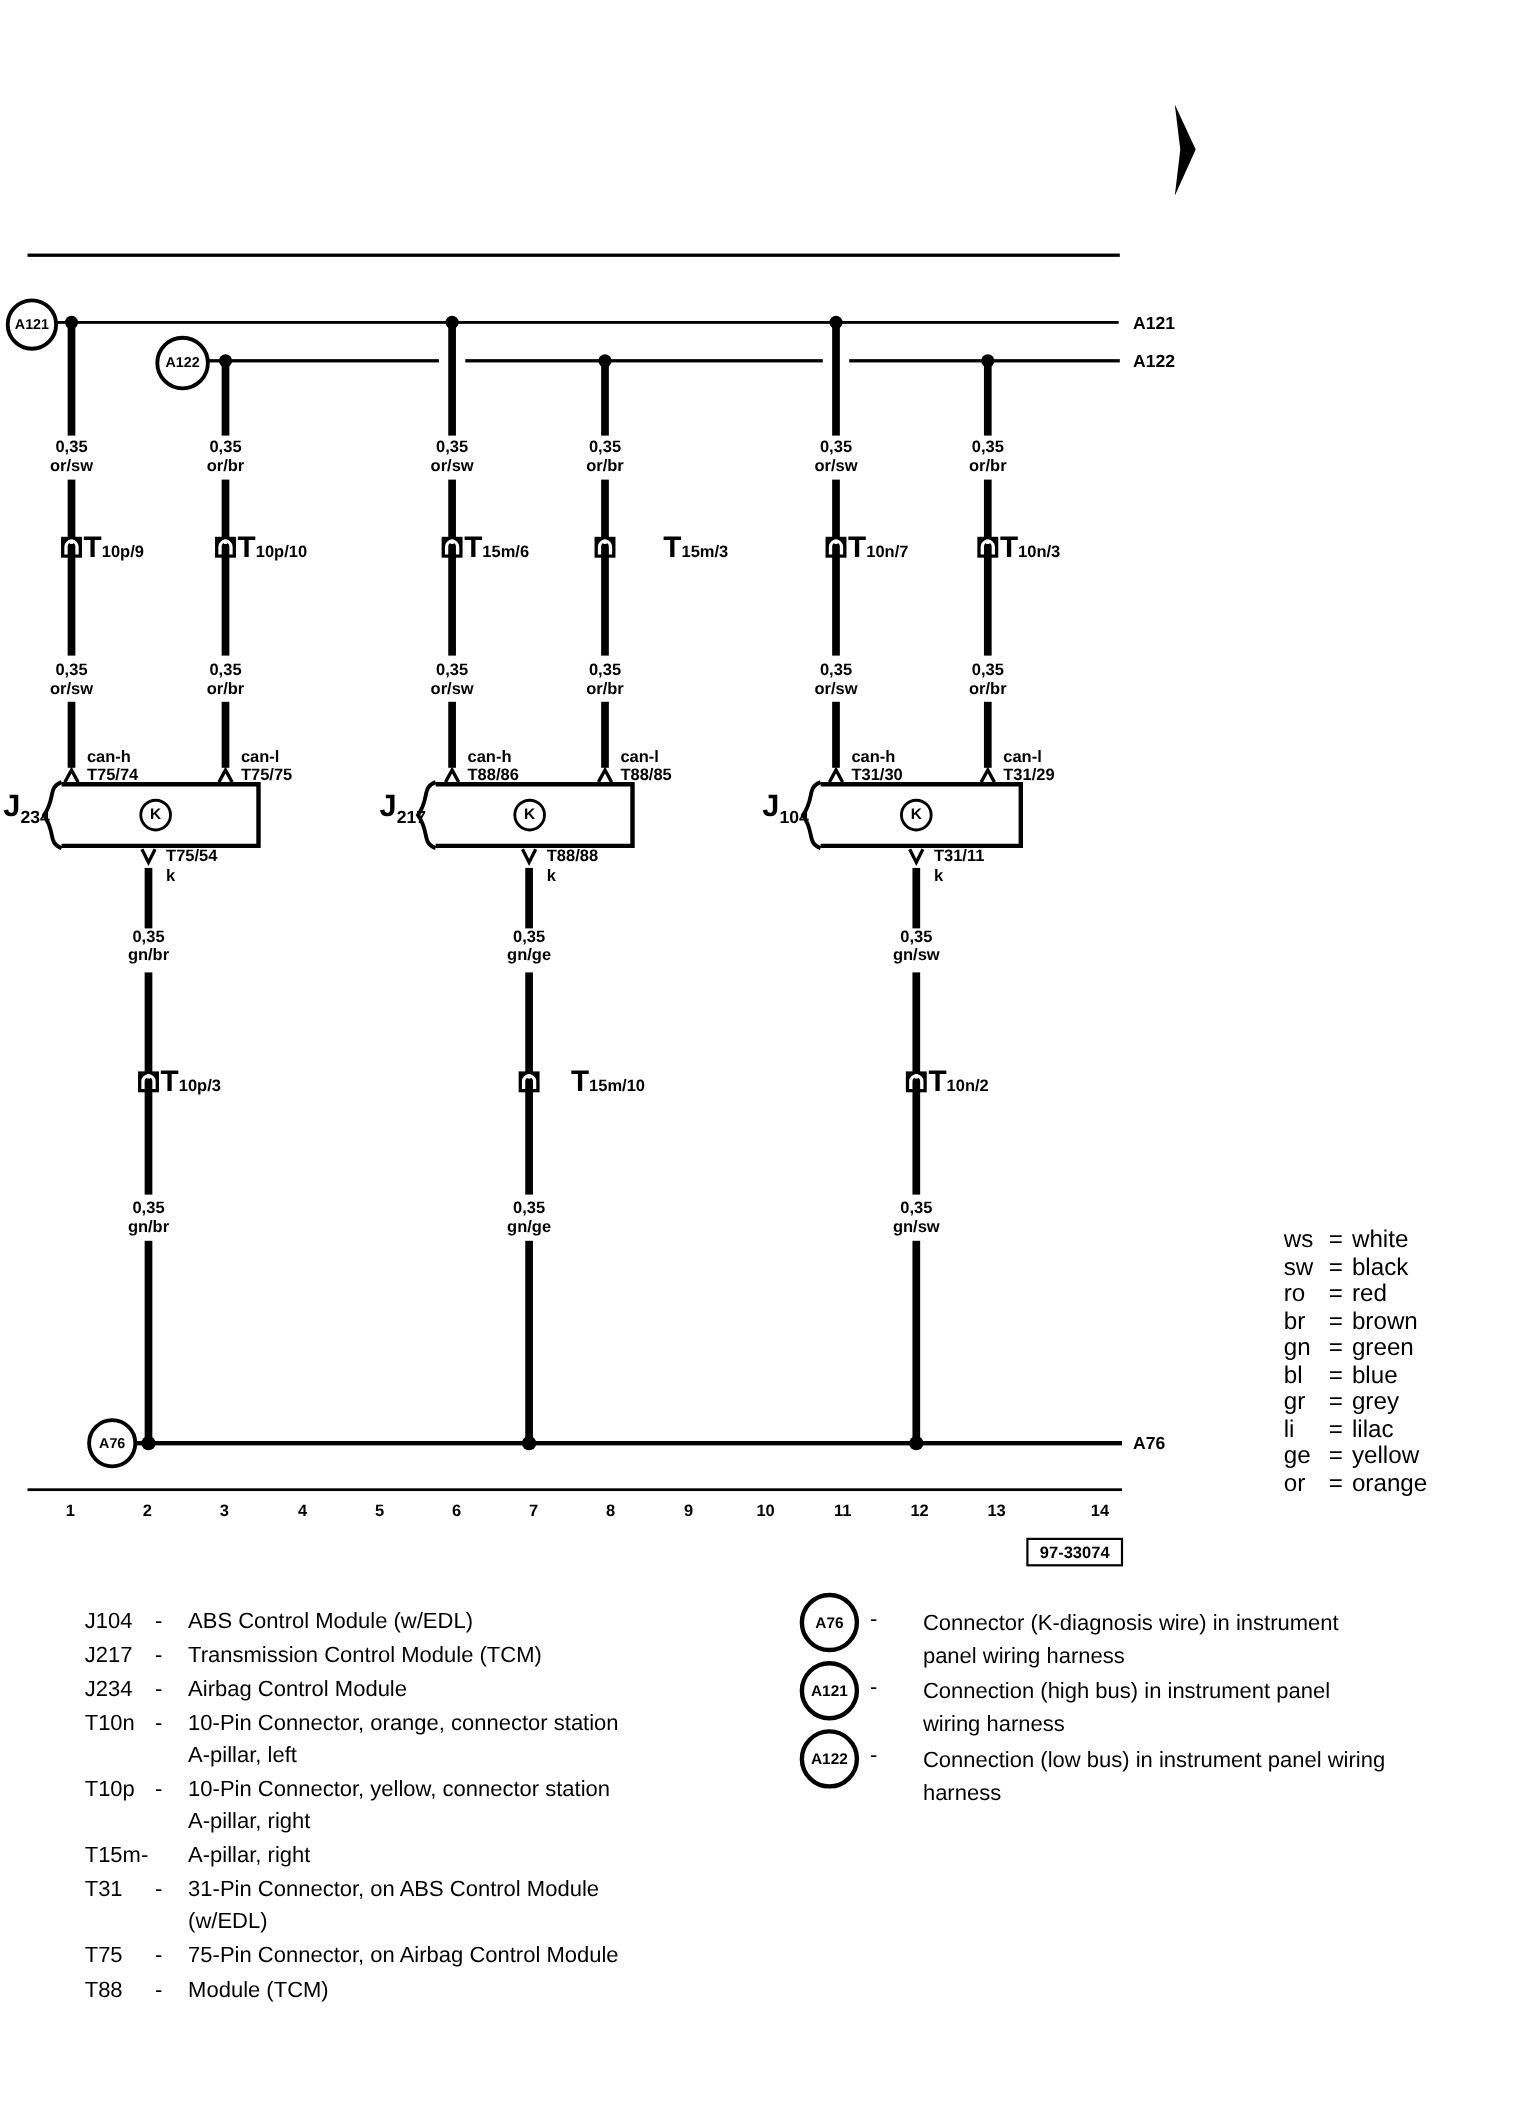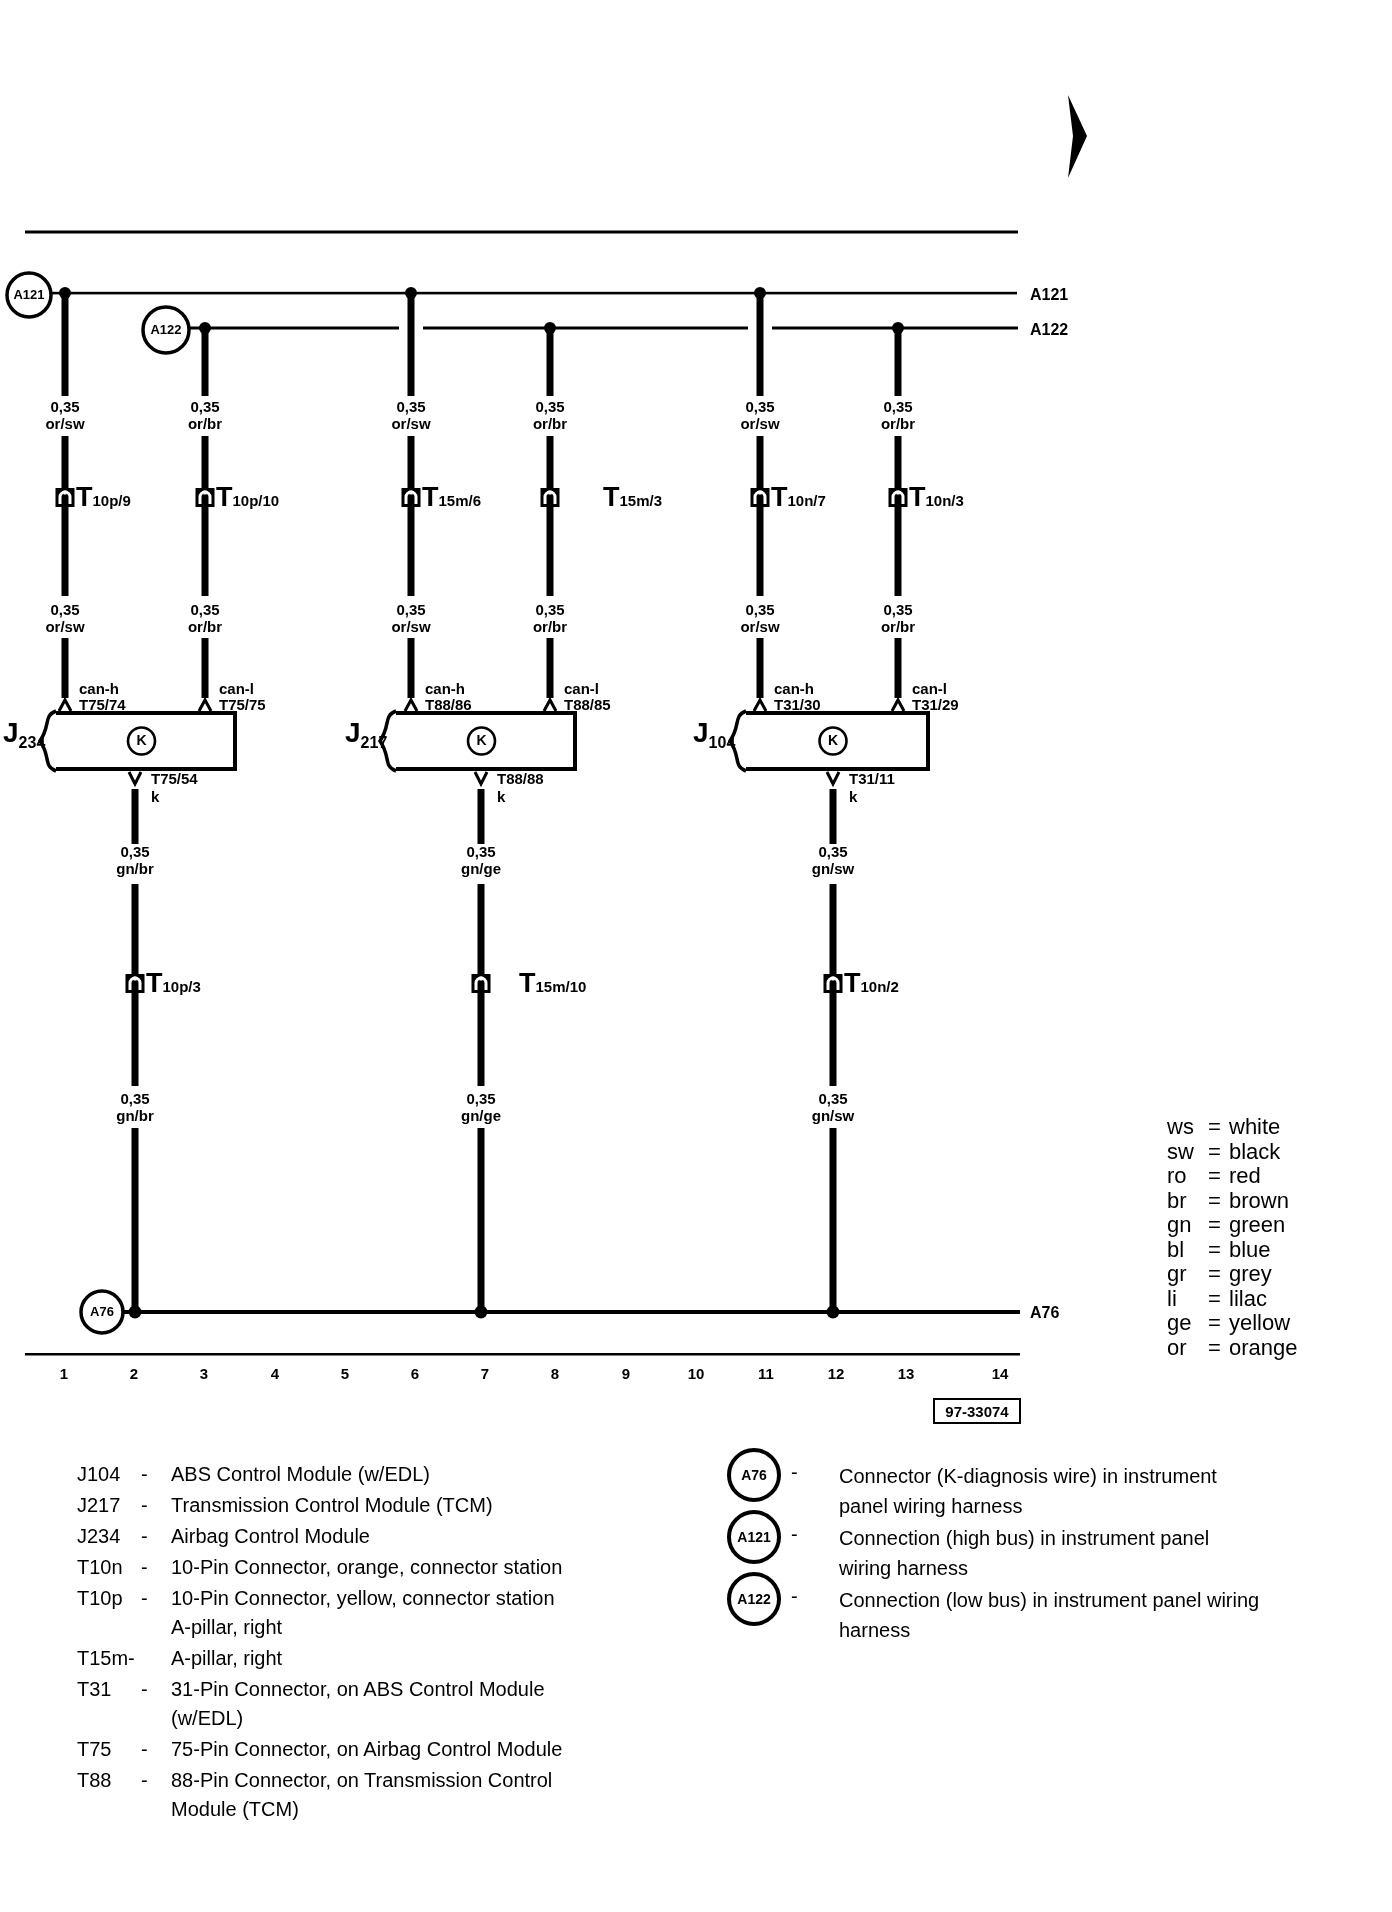--- a/index.html
+++ b/index.html
@@ -302,20 +302,21 @@
         <div class="dash">-</div>
         <div class="desc">
           <div>Airbag Control Module</div>
         </div>
       </div>
       <div class="entry">
         <div class="term">T10n</div>
         <div class="dash">-</div>
         <div class="desc">
           <div>10-Pin Connector, orange, connector station</div>
+          <div>A-pillar, left</div>
         </div>
       </div>
       <div class="entry">
         <div class="term">T10p</div>
         <div class="dash">-</div>
         <div class="desc">
           <div>10-Pin Connector, yellow, connector station</div>
           <div>A-pillar, right</div>
         </div>
       </div>
@@ -338,21 +339,20 @@
         <div class="term">T75</div>
         <div class="dash">-</div>
         <div class="desc">
           <div>75-Pin Connector, on Airbag Control Module</div>
         </div>
       </div>
       <div class="entry">
         <div class="term">T88</div>
         <div class="dash">-</div>
         <div class="desc">
-          <div>88-Pin Connector, on Transmission Control</div>
           <div>Module (TCM)</div>
         </div>
       </div>
     </div>
   <div id="legend-right">
       <div class="entry" style="top: 0px;">
         <div class="circ">A76</div>
         <div class="dash">-</div>
         <div class="txt">
           <div>Connector (K-diagnosis wire) in instrument</div>

